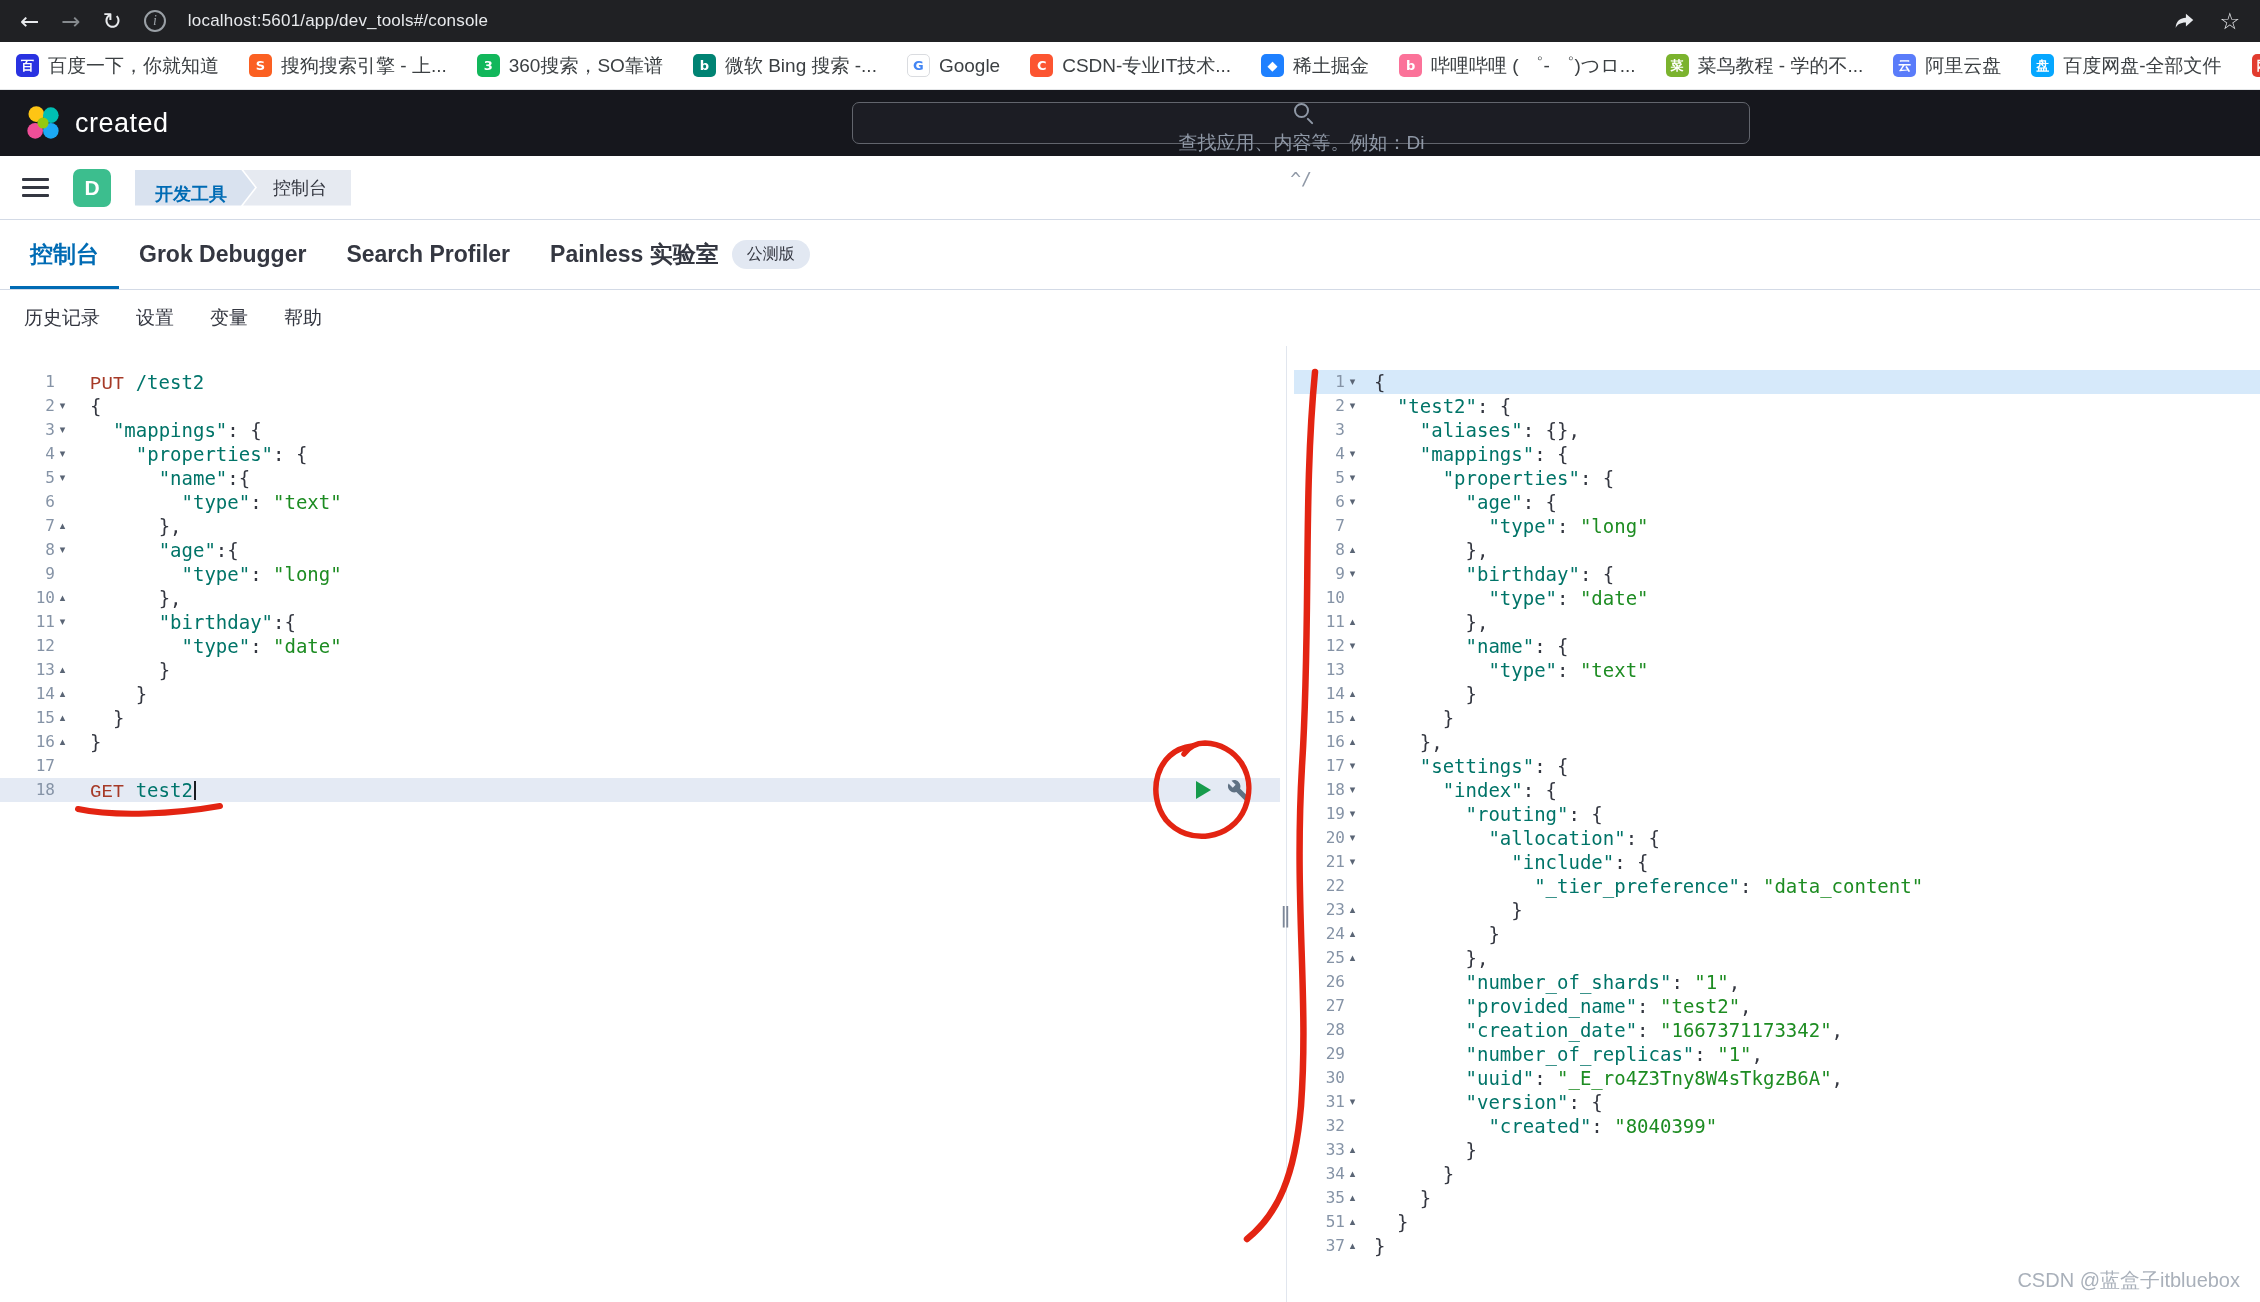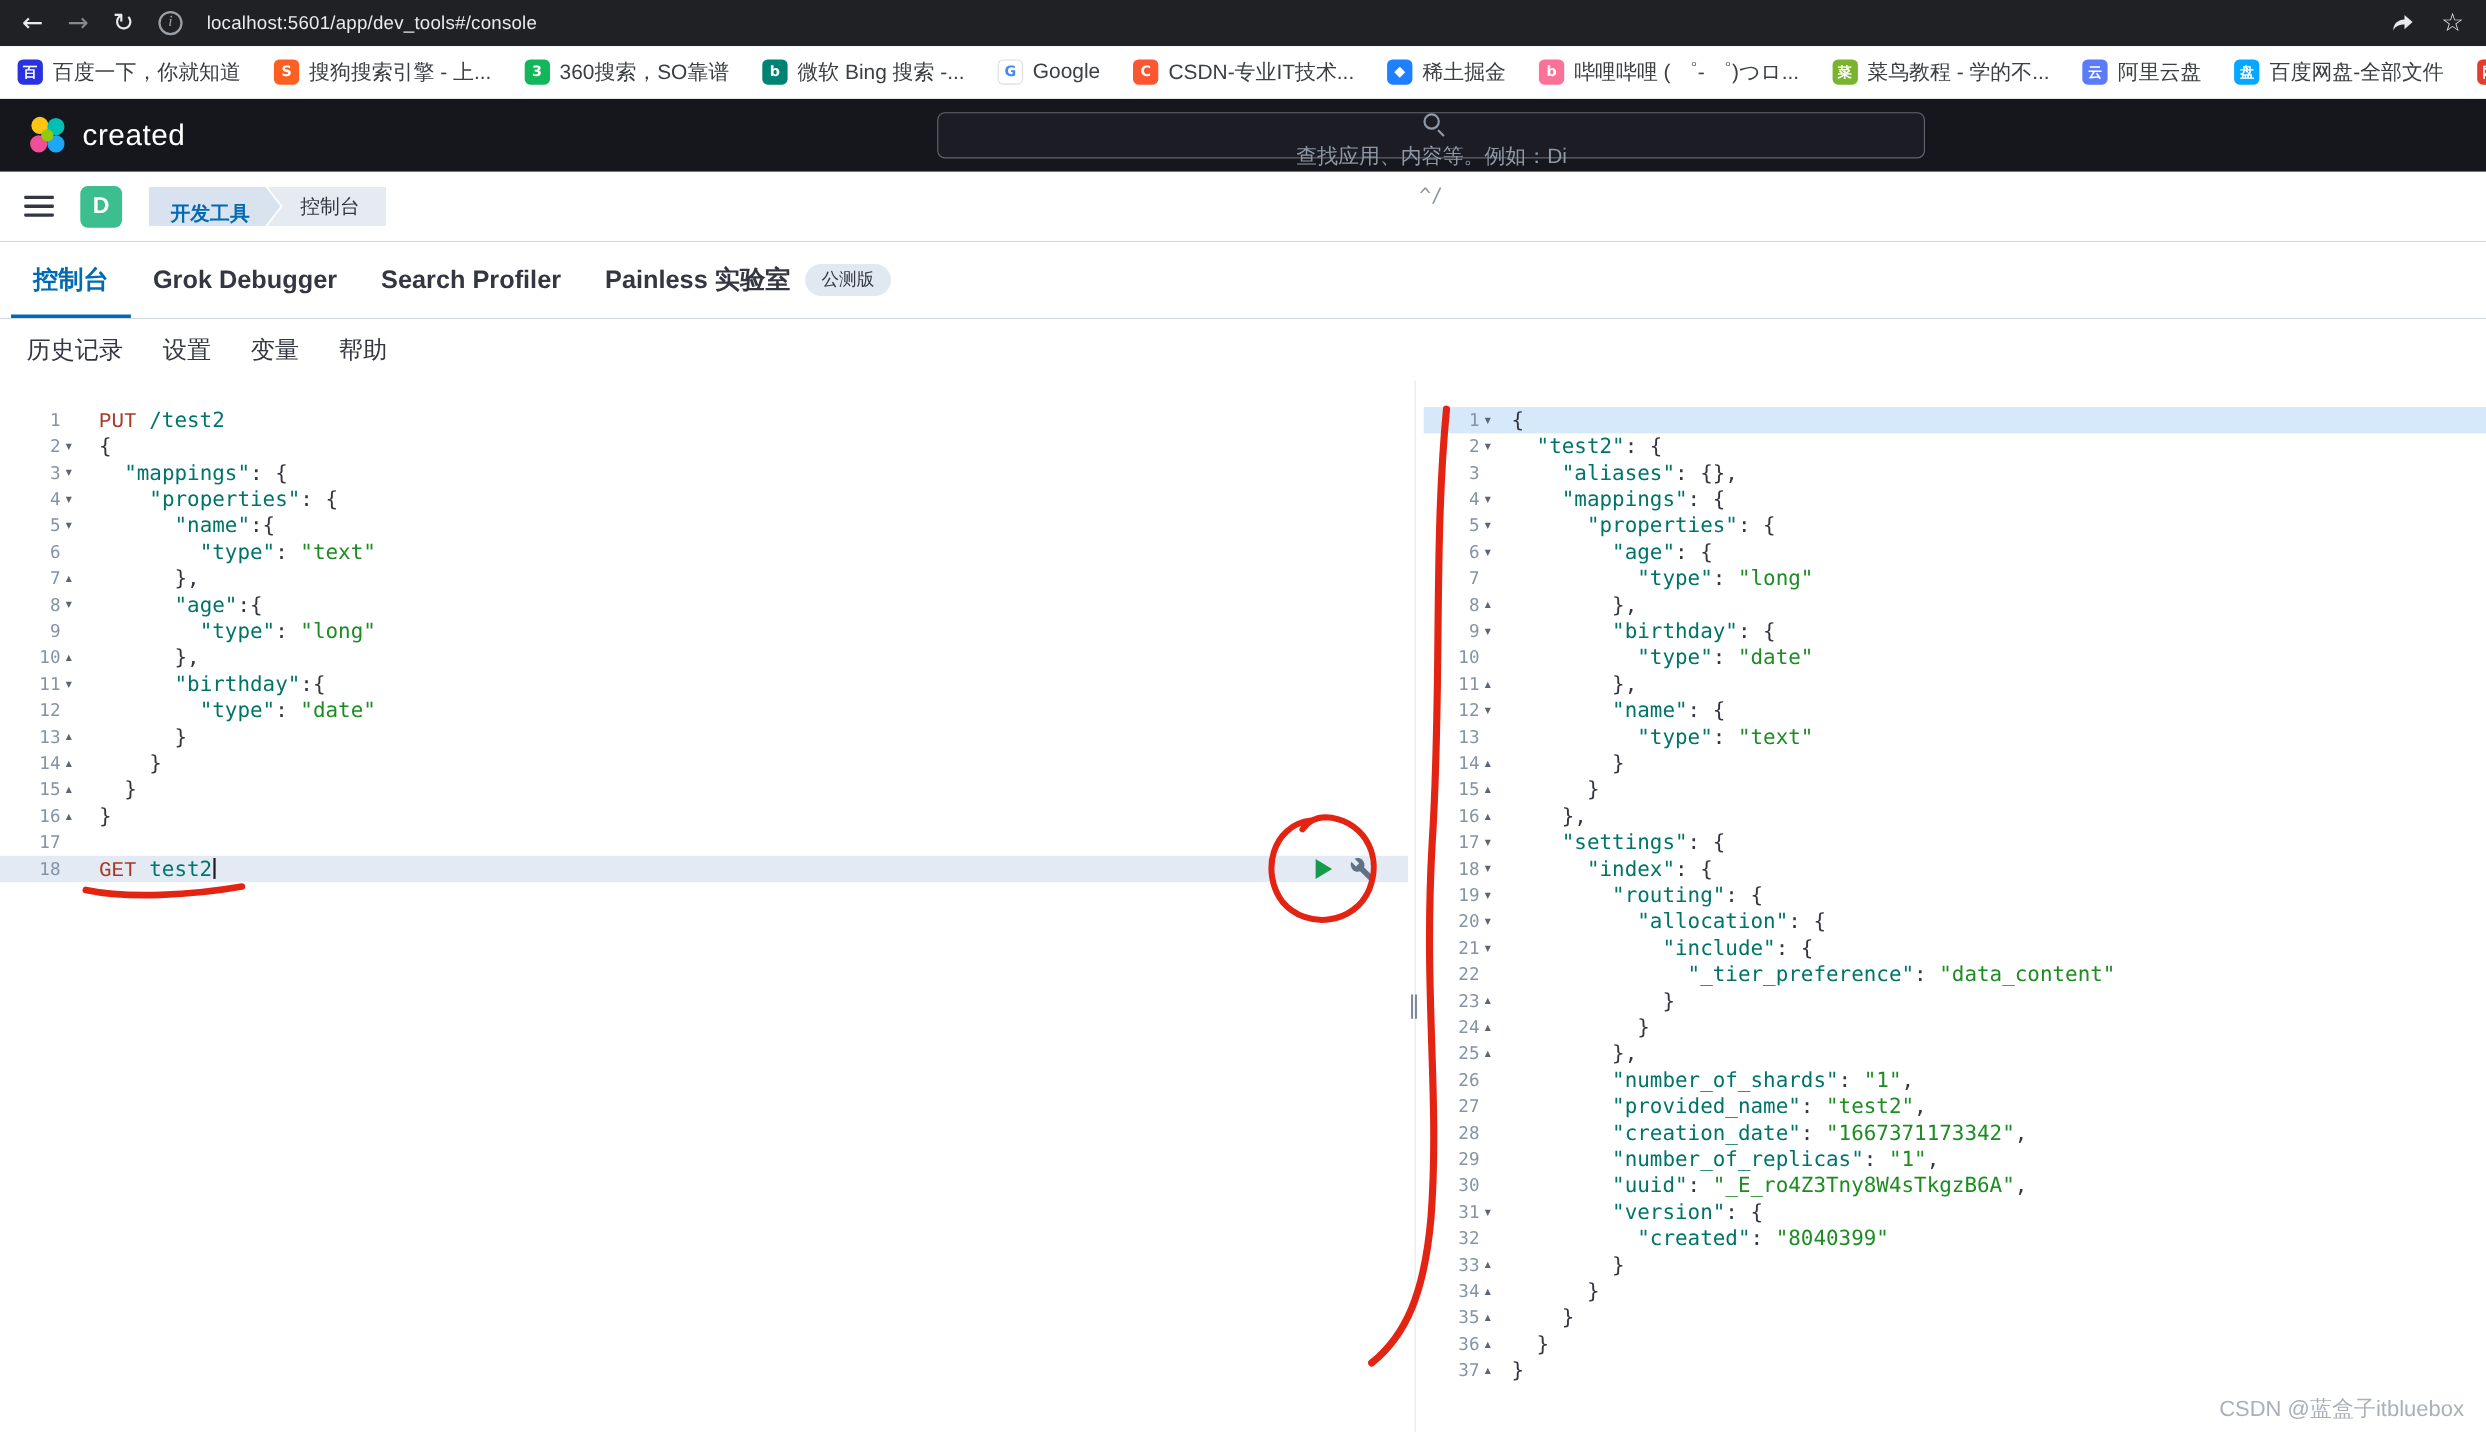--- a/index.html
+++ b/index.html
@@ -64,21 +64,21 @@
   .k-tabs { height: 70px; background: #fff; border-bottom: 1px solid #d3dae6;
     display: flex; align-items: center; padding: 0 10px; }
   .tab { height: 100%; display: flex; align-items: center; padding: 0 20px; font-size: 23px;
     font-weight: 600; color: #343741; gap: 13px; cursor: pointer; }
   .tab.active { color: var(--accent, #006bb4); box-shadow: inset 0 -3px 0 var(--accent, #006bb4); }
   .badge { font-size: 16px; font-weight: normal; background: #e2e8f2; border-radius: 15px;
     padding: 4px 15px; color: #343741; }
 
   
   .k-menu { height: 56px; display: flex; align-items: center; gap: 36px; padding: 0 24px;
-    font-size: 22px; color: #343741; background: #fff; }
+    font-size: 19px; color: #343741; background: #fff; }
   .menu-item { cursor: pointer; }
 
   
   .editor { position: relative; height: 956px; display: flex; background: #fff;
     font-family: "DejaVu Sans Mono", monospace; }
   .pane { padding-top: 24px; overflow: hidden; }
   .pane-left { width: 1280px; position: relative; flex: none; }
   .divider { width: 14px; position: relative; flex: none; cursor: col-resize; }
   .divider::before { content: ""; position: absolute; left: 6px; top: 0; bottom: 0; width: 1px;
     background: #e1e6ee; }
@@ -613,21 +613,21 @@
         </div>
         <div class="line">
           <span class="gutter">
             <span class="lnum">35</span>
             <span class="fold">▴</span>
           </span>
           <span class="code">    }</span>
         </div>
         <div class="line">
           <span class="gutter">
-            <span class="lnum">36</span>
+            <span class="lnum">51</span>
             <span class="fold">▴</span>
           </span>
           <span class="code">  }</span>
         </div>
         <div class="line">
           <span class="gutter">
             <span class="lnum">37</span>
             <span class="fold">▴</span>
           </span>
           <span class="code">}</span>

